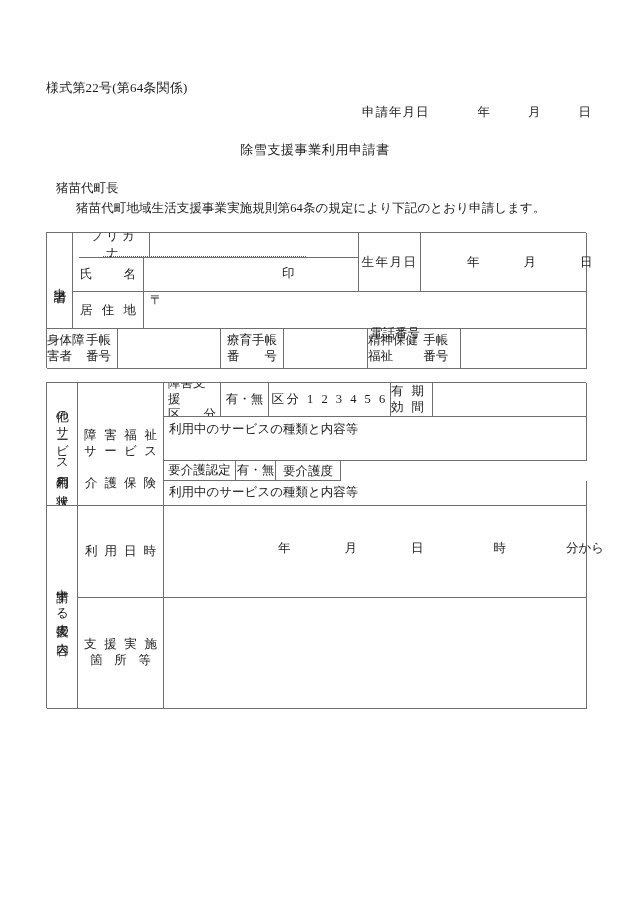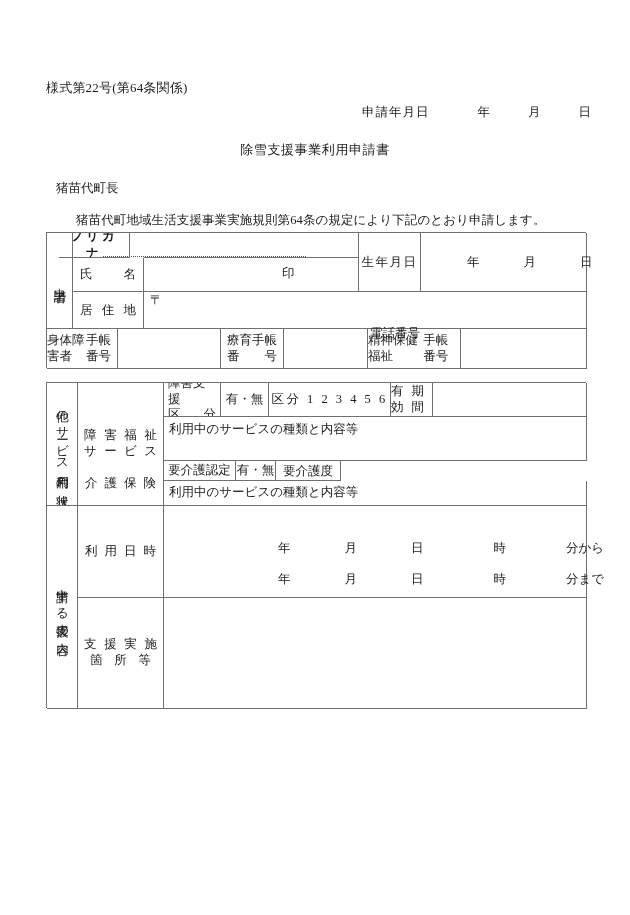--- a/index.html
+++ b/index.html
@@ -57,21 +57,20 @@
     top: 180px;
     font-size: 12.5px;
   }
   .preamble {
     position: absolute;
     left: 76px;
     top: 200px;
     font-size: 12.5px;
     letter-spacing: 0.1px;
     white-space: nowrap;
-    margin-top: 12px;
   }
 
   
   .tbl {
     position: absolute;
     border-top: 1px solid #6f6f6f;
     border-left: 1px solid #6f6f6f;
     box-sizing: border-box;
   }
   .cell {
@@ -181,21 +180,21 @@
   <div class="doc-title">除雪支援事業利用申請書</div>
   <div class="addressee">猪苗代町長</div>
   <div class="preamble">猪苗代町地域生活支援事業実施規則第64条の規定により下記のとおり申請します。</div>
 
   <div class="tbl" style="left:46px; top:232px; width:540px; height:136px;">
 
     <div class="cell" style="left:0; top:0; width:26px; height:96px;">
       <span class="vert">申請者</span>
     </div>
 
-    <div class="cell mid ctr" style="left:12px; top:0; width:71px; height:25px;font-weight:bold;">
+    <div class="cell mid ctr" style="left:32px; top:0; width:71px; height:25px;">
       <span class="spread" style="display:block;text-align:center;letter-spacing:3px;">フリガナ</span>
     </div>
     <div class="cell" style="left:97px; top:0; width:215px; height:25px;"></div>
 
     <div class="cell mid" style="left:26px; top:25px; width:71px; height:34px;">
       <span class="spread">
         <span>氏</span>
         <span>名</span>
       </span>
     </div>
@@ -359,17 +358,14 @@
         </span>
       </span>
     </div>
     <div class="cell" style="left:117px; top:215px; width:423px; height:111px;"></div>
   </div>
 
   <div class="usedate" style="left:278px; top:540px;">
     <span>年</span><span class="u1"></span><span>月</span><span class="u2"></span><span>日</span><span class="u3"></span><span>時</span><span class="u4"></span><span>分から</span>
   </div>
 
-  <div class="usedate" style="left:278px; top:571px;">
-    <span>年</span><span class="u1"></span><span>月</span><span class="u2"></span><span>日</span><span class="u3"></span><span>時</span><span class="u4"></span><span>分まで</span>
-  </div>
 
 </div>
 
 </body></html>

